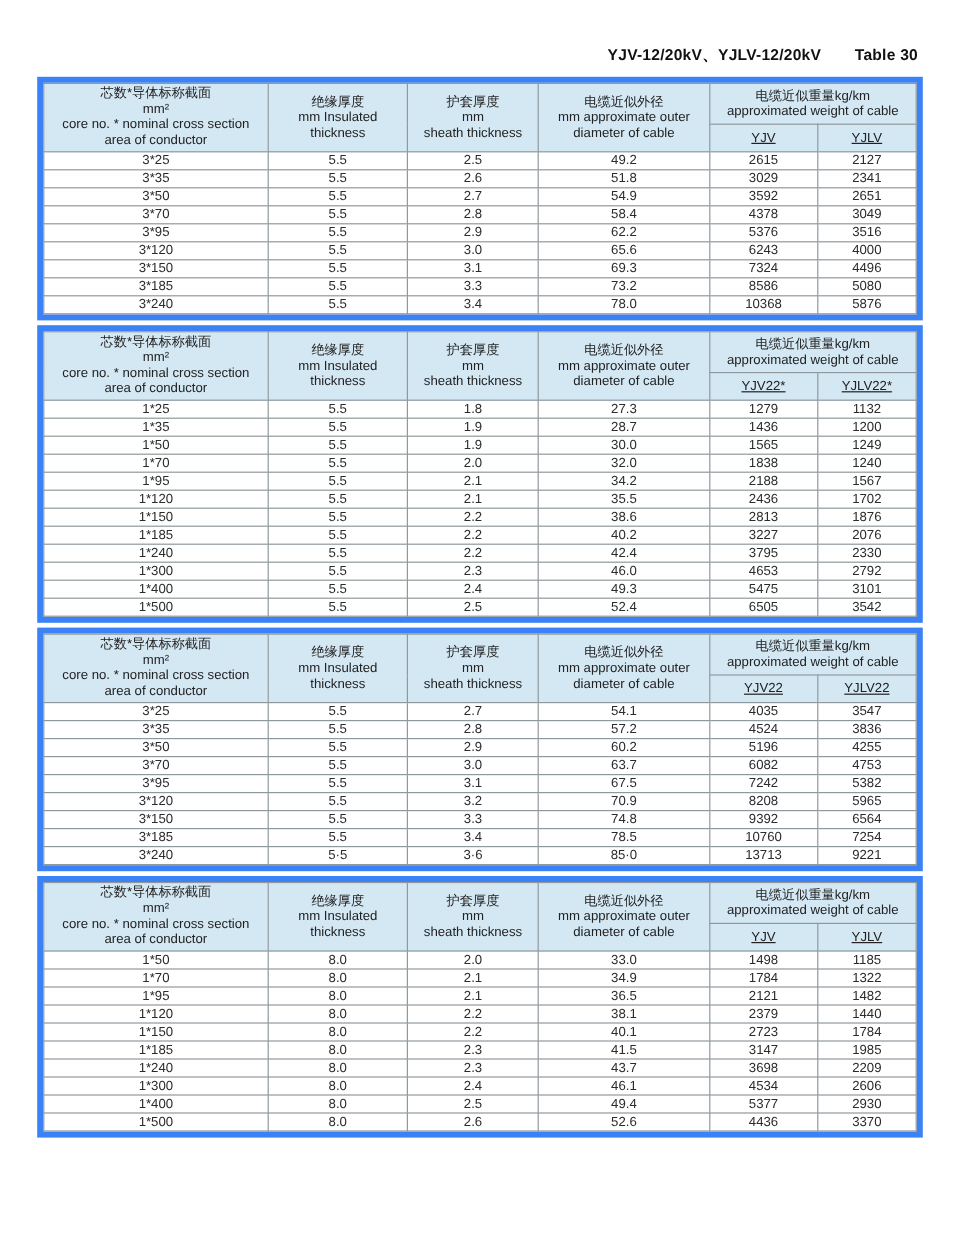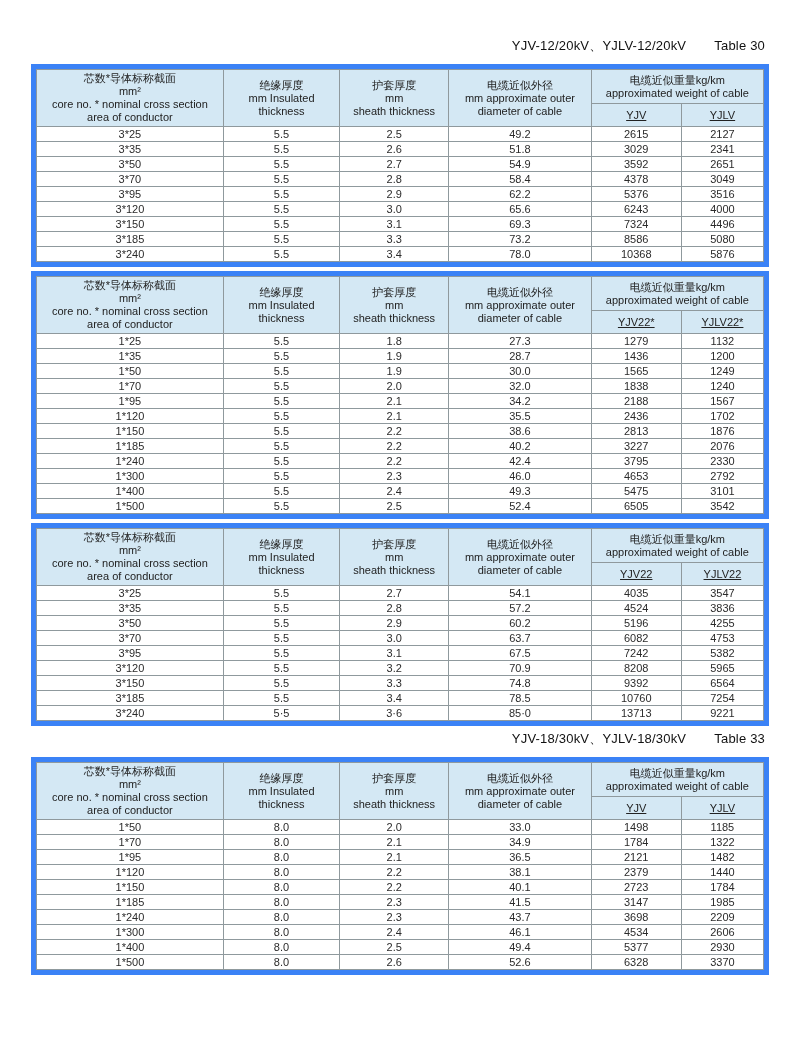--- a/index.html
+++ b/index.html
@@ -13,21 +13,21 @@
     height: 1048px;
     box-sizing: border-box;
     padding: 34px 31px 0 31px;
     background: #ffffff;
     overflow: hidden;
   }
   .tbl-section { margin-bottom: 4px; }
   .tbl-title {
     text-align: right;
     font-size: 13px;
-    font-weight: normal;
+    font-weight: bold;
     color: #111111;
     margin: 3px 4px 9px 0;
     letter-spacing: 0.2px;
     white-space: nowrap;
   }
   .tbl-title .title-no { margin-left: 28px; }
   .tbl-wrap { border: 5px solid #3b82f6; }
   table {
     width: 100%;
     border-collapse: collapse;
@@ -455,23 +455,20 @@
               <td>85·0</td>
               <td>13713</td>
               <td>9221</td>
             </tr>
           </tbody>
       </table>
     </div>
   </section>
 
   <section class="tbl-section">
-    <div class="tbl-title">
-      <span class="title-main">YJV-18/30kV、YJLV-18/30kV</span><span class="title-no">Table 33</span>
-    </div>
     <div class="tbl-wrap">
       <table>
         <colgroup>
             <col class="c1">
             <col class="c2">
             <col class="c3">
             <col class="c4">
             <col class="c5">
             <col class="c6">
           </colgroup>
@@ -579,21 +576,21 @@
               <td>2.5</td>
               <td>49.4</td>
               <td>5377</td>
               <td>2930</td>
             </tr>
             <tr>
               <td>1*500</td>
               <td>8.0</td>
               <td>2.6</td>
               <td>52.6</td>
-              <td>6328</td>
+              <td>4436</td>
               <td>3370</td>
             </tr>
           </tbody>
       </table>
     </div>
   </section>
 
 </div>
 
 </body></html>

